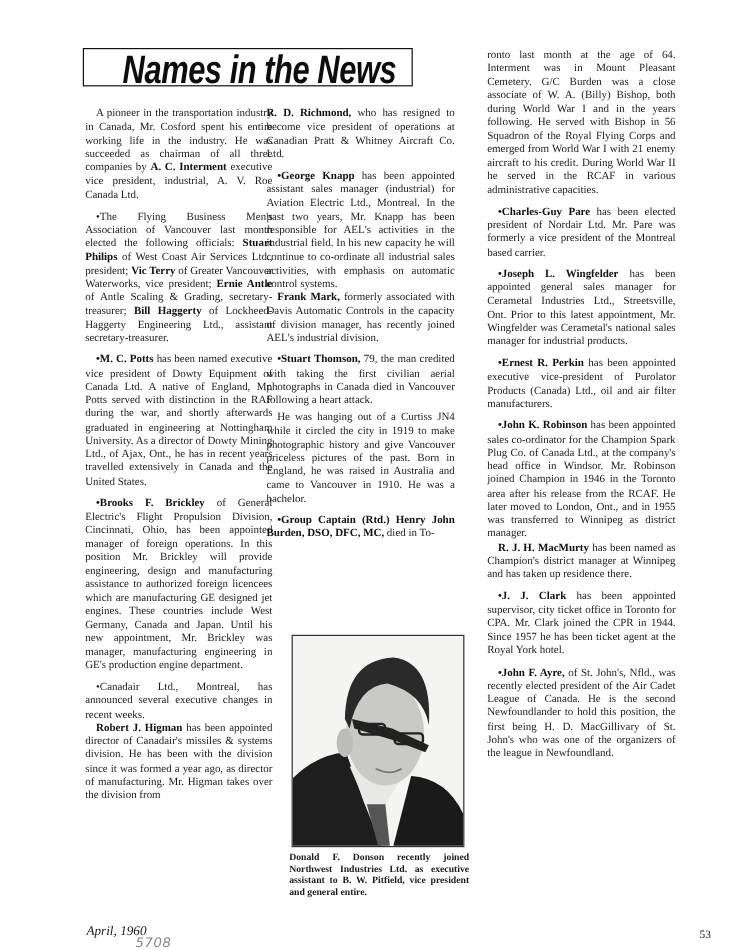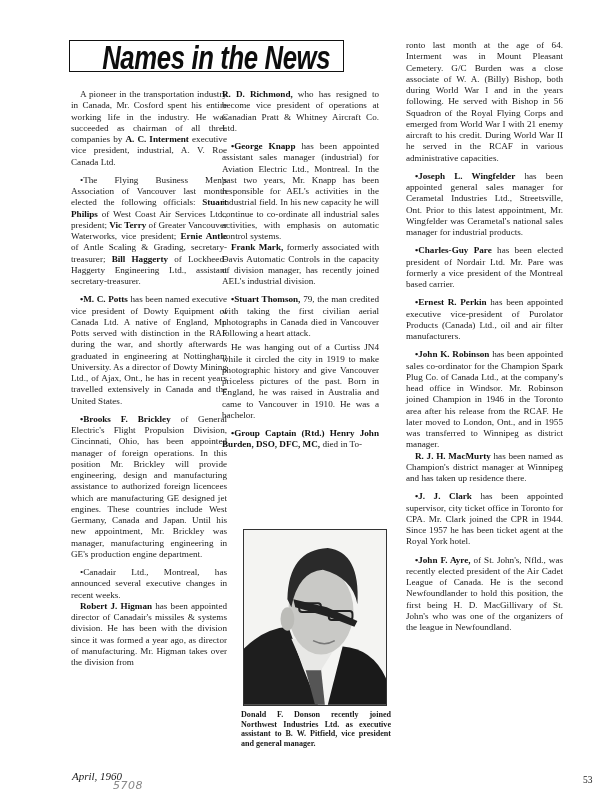--- a/index.html
+++ b/index.html
@@ -62,26 +62,26 @@
     <path d="M48 110 L62 142 L78 142 L95 115 Z" fill="#e8e8e6"></path>
     <ellipse cx="78" cy="82" rx="33" ry="44" fill="#c9c9c6"></ellipse>
     <path d="M44 70 Q45 20 85 18 Q118 22 115 75 Q110 48 80 40 Q55 42 48 78 Z" fill="#2a2a2a"></path>
     <ellipse cx="44" cy="90" rx="7" ry="12" fill="#bcbcb8"></ellipse>
     <path d="M50 70 L84 78 L115 92 L112 98 L86 88 L52 78 Z" fill="#222"></path>
     <rect x="56" y="74" width="22" height="9" rx="3" fill="none" stroke="#222" stroke-width="2"></rect>
     <rect x="86" y="82" width="24" height="9" rx="3" fill="none" stroke="#222" stroke-width="2"></rect>
     <path d="M70 112 Q82 118 92 112" stroke="#777" stroke-width="1.5" fill="none"></path>
   </svg>
 </div>
-<div class="caption">Donald F. Donson recently joined Northwest Industries Ltd. as executive assistant to B. W. Pitfield, vice president and general manager.</div>
+<div class="caption">Donald F. Donson recently joined Northwest Industries Ltd. as executive assistant to B. W. Pitfield, vice president and general entire.</div>
 
 <div class="col col3">
   <p class="noindent"><span>ronto last month at the age of 64. Interment was in Mount Pleasant Cemetery. G/C Burden was a close associate of W. A. (Billy) Bishop, both during World War I and in the years following. He served with Bishop in 56 Squadron of the Royal Flying Corps and emerged from World War I with 21 enemy aircraft to his credit. During World War II he served in the RCAF in various administrative capacities.</span></p>
+  <p class="gap"><b>•Charles-Guy Pare</b><span> has been elected president of Nordair Ltd. Mr. Pare was formerly a vice president of the Montreal based carrier.</span></p>
   <p class="gap"><b>•Joseph L. Wingfelder</b><span> has been appointed general sales manager for Cerametal Industries Ltd., Streetsville, Ont. Prior to this latest appointment, Mr. Wingfelder was Cerametal's national sales manager for industrial products.</span></p>
-  <p class="gap"><b>•Charles-Guy Pare</b><span> has been elected president of Nordair Ltd. Mr. Pare was formerly a vice president of the Montreal based carrier.</span></p>
   <p class="gap"><b>•Ernest R. Perkin</b><span> has been appointed executive vice-president of Purolator Products (Canada) Ltd., oil and air filter manufacturers.</span></p>
   <p class="gap"><b>•John K. Robinson</b><span> has been appointed sales co-ordinator for the Champion Spark Plug Co. of Canada Ltd., at the company's head office in Windsor. Mr. Robinson joined Champion in 1946 in the Toronto area after his release from the RCAF. He later moved to London, Ont., and in 1955 was transferred to Winnipeg as district manager.</span></p>
   <p><b>R. J. H. MacMurty</b><span> has been named as Champion's district manager at Winnipeg and has taken up residence there.</span></p>
   <p class="gap"><b>•J. J. Clark</b><span> has been appointed supervisor, city ticket office in Toronto for CPA. Mr. Clark joined the CPR in 1944. Since 1957 he has been ticket agent at the Royal York hotel.</span></p>
   <p class="gap"><b>•John F. Ayre,</b><span> of St. John's, Nfld., was recently elected president of the Air Cadet League of Canada. He is the second Newfoundlander to hold this position, the first being H. D. MacGillivary of St. John's who was one of the organizers of the league in Newfoundland.</span></p>
 </div>
 
 <div class="footer-date">April, 1960</div>
 <div class="pencil">5708</div>
 <div class="footer-page">53</div>

